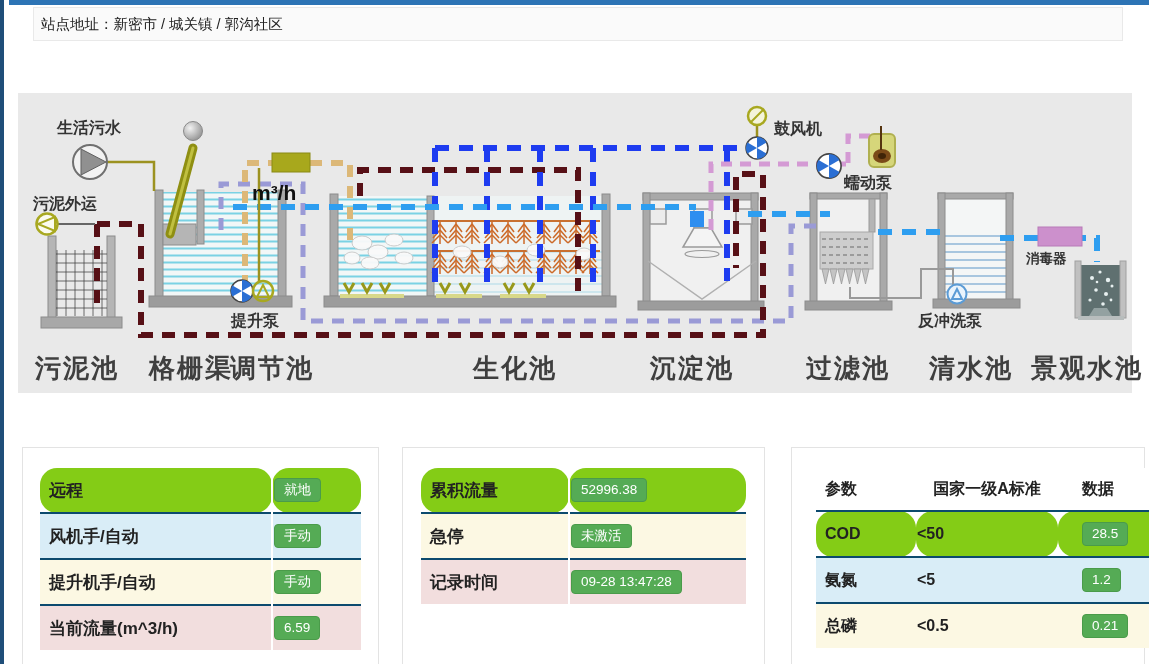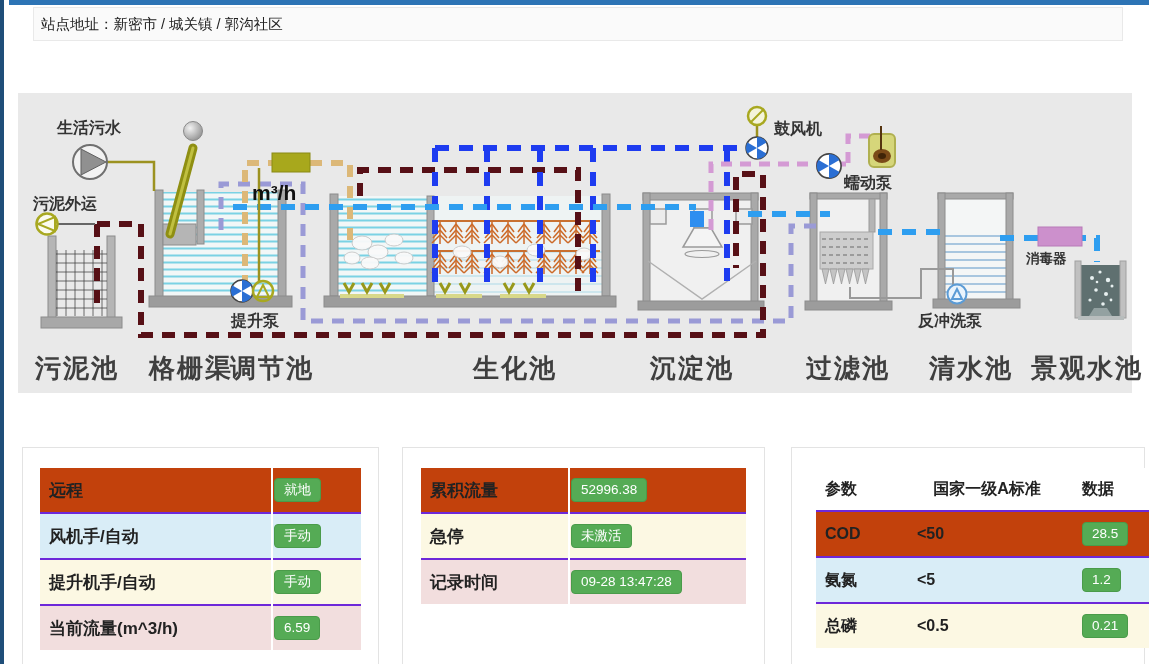--- a/index.html
+++ b/index.html
@@ -16,23 +16,23 @@
   }
   svg text{font-family:"Liberation Sans","DejaVu Sans",sans-serif;}
   .eq-label{font-size:16px;font-weight:bold;fill:#333;}
   .eq-label-sm{font-size:13.5px;font-weight:bold;fill:#333;}
   .tank-label{font-size:26px;font-weight:bold;fill:#3f3f3f;letter-spacing:2px;}
   .unit-label{font-size:21px;font-weight:bold;fill:#111;}
 
   .card{position:absolute;top:447px;height:230px;background:#fff;border:1px solid #e3e3e3;box-sizing:border-box;}
   .card table{width:100%;border-collapse:collapse;table-layout:fixed;}
   .card td,.card th{height:42px;vertical-align:middle;}
-  .card tr.sep td{border-top:2px solid #6d28d9;margin-top:24px;}
+  .card tr.sep td{border-top:2px solid #0c4a6e;margin-top:24px;}
   .lbl{font-size:17px;font-weight:bold;color:#222;padding-left:9px;}
-  .row-green td{background:#c2410c;}
+  .row-green td{background:#84cc16;border-radius:17px;}
   .row-blue td{background:#d9edf7;}
   .row-yellow td{background:#fcf8e3;}
   .row-pink td{background:#f2dede;}
   .badge{
     display:inline-block;background:#55ab55;border:1px solid #4a9b4a;border-radius:4px;
     color:#fff;font-weight:normal;font-size:13.5px;padding:3px 9px;line-height:1.2;
   }
   #card-control{left:22px;width:357px;padding:20px 17px 0;}
   #card-control .val{width:86px;border-left:2px solid #fff;}
   #card-status{left:402px;width:363px;padding:20px 18px 0;}

